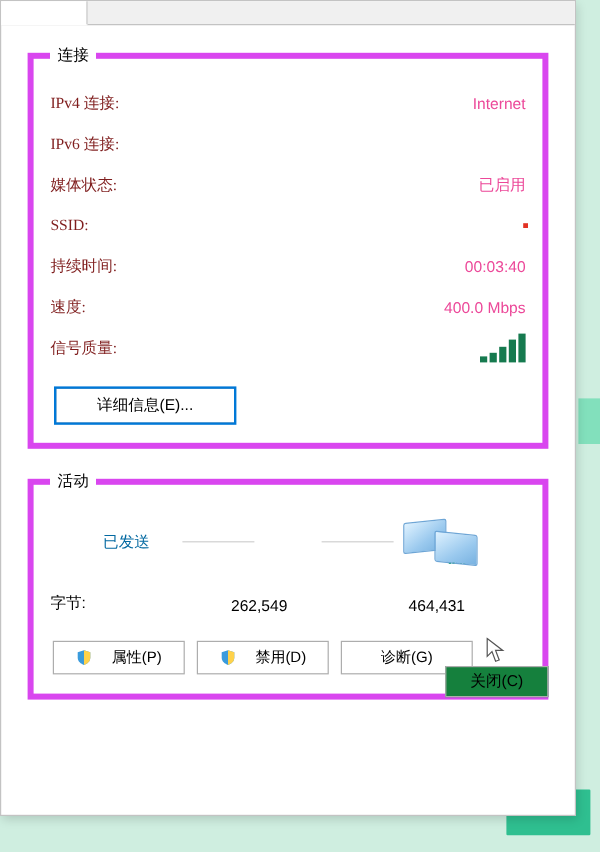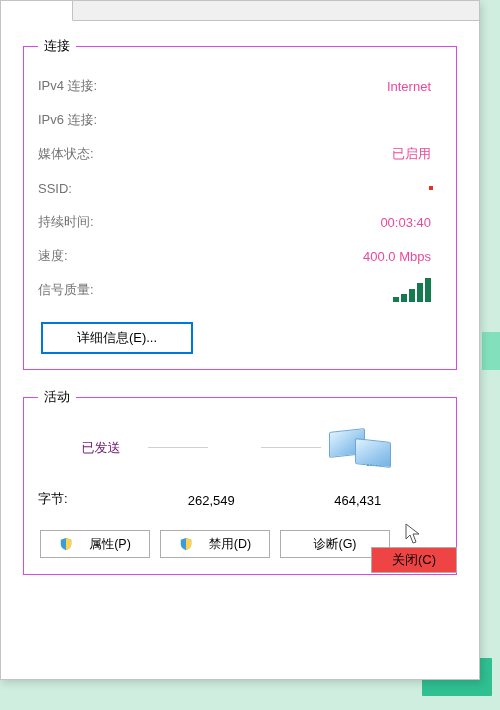--- a/index.html
+++ b/index.html
@@ -7,33 +7,33 @@
   body { background: #cfeee0; }
   .dialog {
     position: absolute; left: 0; top: 0; width: 480px; height: 680px;
     background: #fff; border: 1px solid #c3c3c3;
     box-shadow: 2px 3px 8px rgba(0,0,0,.15);
   }
   .tabstrip { height: 20px; border-bottom: 1px solid #c3c3c3; background:#f0f0f0; display:flex; }
   .tab { width: 72px; border-right:1px solid #c3c3c3; background:#f6f6f6; position:relative; }
   .tab.active { background:#fff; border-bottom:1px solid #fff; margin-bottom:-1px; }
   .inner { padding: 10px 22px 12px 22px; position:relative; }
-  fieldset { border:1px solid #d946ef; padding: 14px 25px 16px 14px; margin-top:6px; }
+  fieldset { border:5px solid #d946ef; padding: 14px 14px 16px 14px; margin-top:6px; }
   legend { padding: 0 6px; color:#000; font-size:13px; }
   .row { display:flex; justify-content:space-between; align-items:center; height: 34px; }
-  .row .lab { color:#737373; }
+  .row .lab { color:#7f1d1d;font-family:Liberation Serif, serif; }
   .row .val { color:#ec4899; text-align:right; }
   .btnrow { display:flex; gap:20px; margin-top:16px; padding: 0 4px; flex-direction: column; }
   .btn { height:30px; display:flex; align-items:center; justify-content:center; background:#fff; border:1px solid #adadad; font-size:13px; cursor:default; }
   .btn-focus { outline: 2px solid #0078d7; outline-offset:-1px; }
   .btn-w1 { width:150px; }
   .btn-w2 { width:150px; }
   .activity { margin-top:18px; }
   .act-head { display:flex; align-items:center; justify-content:space-between; height:56px; position:relative; }
-  .act-head .col { width:32%; text-align:center; color:#701a75; }
+  .act-head .col { width:32%; text-align:center; color:#0369a1; }
   .act-head .mid { width:36%; display:flex; align-items:center; justify-content:center; }
   .monitor-icon { width:62px; height:44px; position:relative; }
   .monitor-icon::before, .monitor-icon::after {
     content:""; position:absolute; width:34px; height:24px; border-radius:2px;
     background: linear-gradient(145deg,#dff2ff,#9ac9ee 60%,#77b1e0);
     border:1px solid #6ea6d6;
   }
   .monitor-icon::before { left:0; top:4px; transform:skewY(-6deg); }
   .monitor-icon::after  { right:0; top:14px; transform:skewY(6deg); }
   .monitor-bars { position:absolute; left:38px; top:30px; display:flex; gap:1px; align-items:flex-end; height:10px; }
@@ -43,21 +43,21 @@
   .act-head .h1 { left:110px; }
   .act-head .h2 { right:110px; }
   .bytes-row { display:flex; align-items:flex-end; margin-top:14px; }
   .bytes-row .lab { width:100px; }
   .bytes-row .n { flex:1; text-align:center; }
   .bot-btns { display:flex; gap:10px; margin-top:22px; padding:0 2px; }
   .mini { height:28px; width:110px; display:flex; align-items:center; justify-content:center; gap:16px; border:1px solid #adadad; background:#fff; font-size:12.5px; }
   .mini .shield { width:14px; height:14px; }
   .shield svg { display:block; }
   .close-row { position:absolute; right:22px; bottom:14px; }
-  .close-btn { height:26px; width:86px; border:1px solid #adadad; background:#ef4444; display:flex; align-items:center; justify-content:center; font-size:13px; }
+  .close-btn { height:26px; width:86px; border:1px solid #adadad; background:#15803d; display:flex; align-items:center; justify-content:center; font-size:13px; }
   .sigbars { display:flex; gap:2px; align-items:flex-end; height:24px; }
   .sigbars i { width:6px; background:#167a4f; display:block; }
   .sigbars i:nth-child(1){height:20%} .sigbars i:nth-child(2){height:35%} .sigbars i:nth-child(3){height:55%} .sigbars i:nth-child(4){height:78%} .sigbars i:nth-child(5){height:100%}
   .ssid-redact { width:56px; height:16px; background:#e33224; border-radius:10px; box-shadow: 0 0 0 2px #e33224; }
   .cursor { position:absolute; right:56px; bottom:42px; width:18px; height:22px; }
   .bg-accent { position:absolute; right:8px; bottom:14px; width:70px; height:38px; background:#2fbf90; border-radius:1px; }
   .bg-accent2 { position:absolute; right:0px; top:332px; width:18px; height:38px; background:#82e0bc; }
 </style>
 </head>
 <body>

